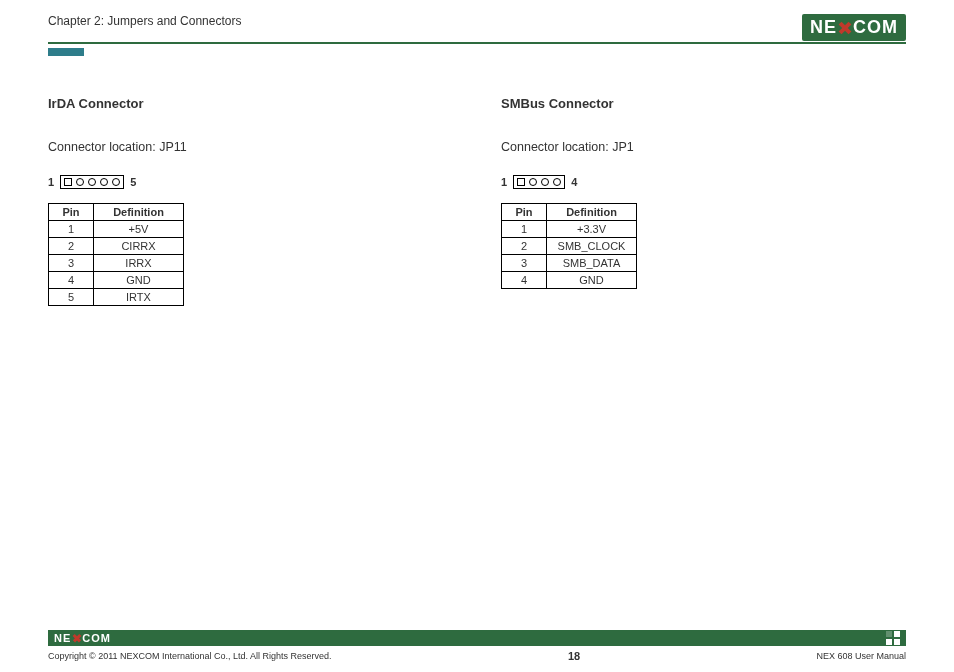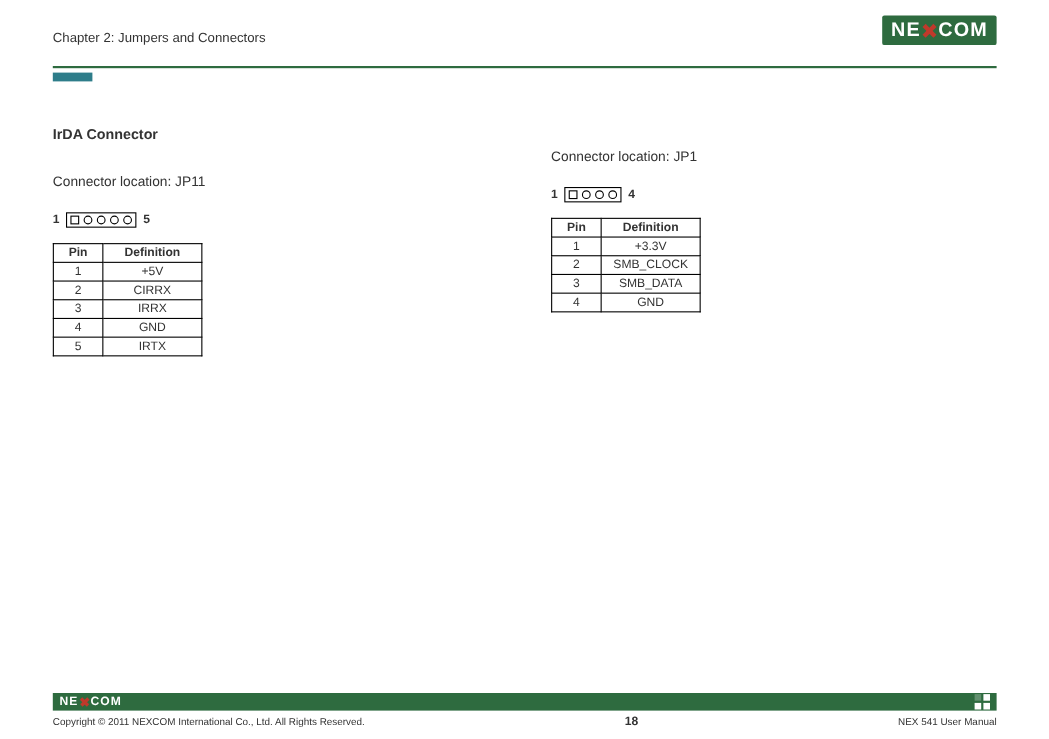--- a/index.html
+++ b/index.html
@@ -10,22 +10,22 @@
     background: #fff;
     color: #333;
     position: relative;
   }
   .page {
     padding: 14px 48px 0 48px;
   }
   .header-row {
     display: flex;
     justify-content: space-between;
-    align-items: flex-end;
-    padding-bottom: 19px;
+    align-items: flex-start;
+    padding-bottom: 1px;
   }
   .chapter-title {
     font-size: 12px;
     color: #333;
   }
   .logo-box {
     display: flex;
     align-items: center;
     background: #2e6b3f;
     padding: 3px 8px;
@@ -236,20 +236,21 @@
             </tr>
             <tr>
               <td class="pin-col">5</td>
               <td>IRTX</td>
             </tr>
           </tbody>
       </table>
     </div>
 
     <div class="col">
+      <div class="sec-title">SMBus Connector</div>
       <div class="sec-desc">
         <br>
         <span>Connector location: JP1</span>
       </div>
       <div class="pin-header">
         <span>1</span>
         <span class="pin-box">
             <span class="pin-sq"></span>
             <span class="pin-circ"></span>
             <span class="pin-circ"></span>
@@ -296,14 +297,14 @@
   <span class="footer-squares">
     <span class="dim"></span>
       <span></span>
       <span></span>
       <span></span>
   </span>
 </div>
 <div class="subfooter">
   <span>Copyright © 2011 NEXCOM International Co., Ltd. All Rights Reserved.</span>
   <span class="page-num">18</span>
-  <span>NEX 541 User Manual</span>
+  <span>NEX 608 User Manual</span>
 </div>
 
 </body></html>

